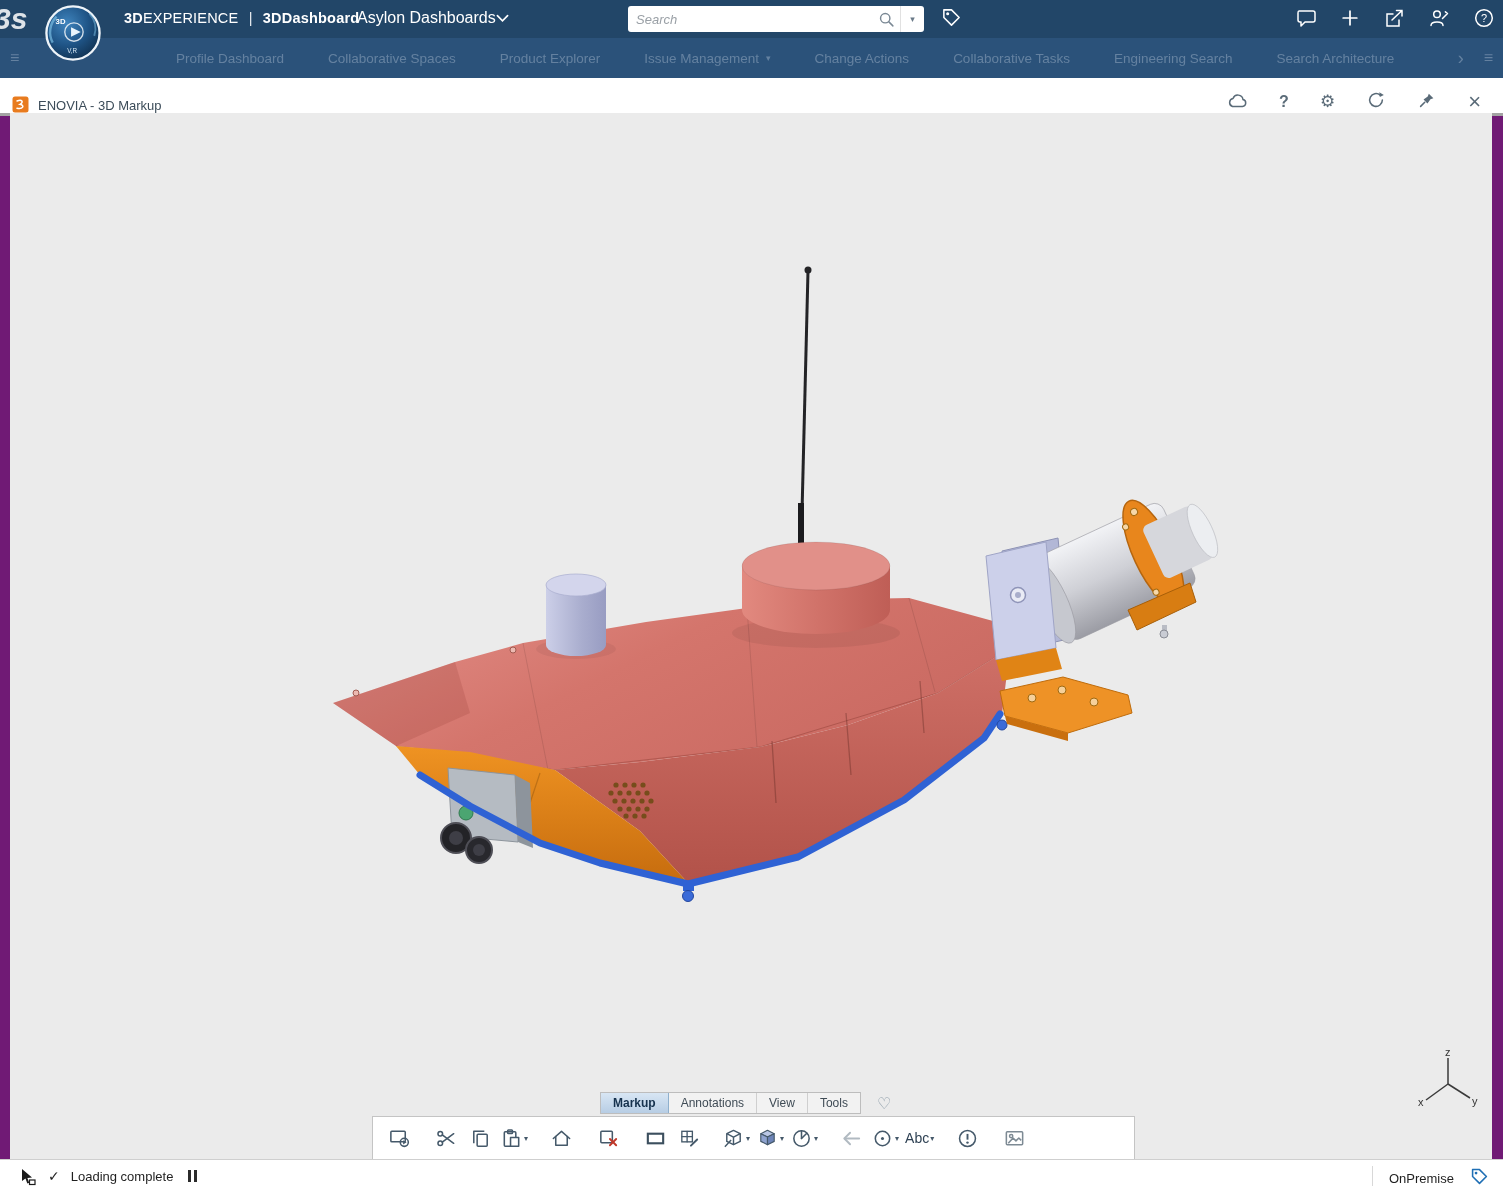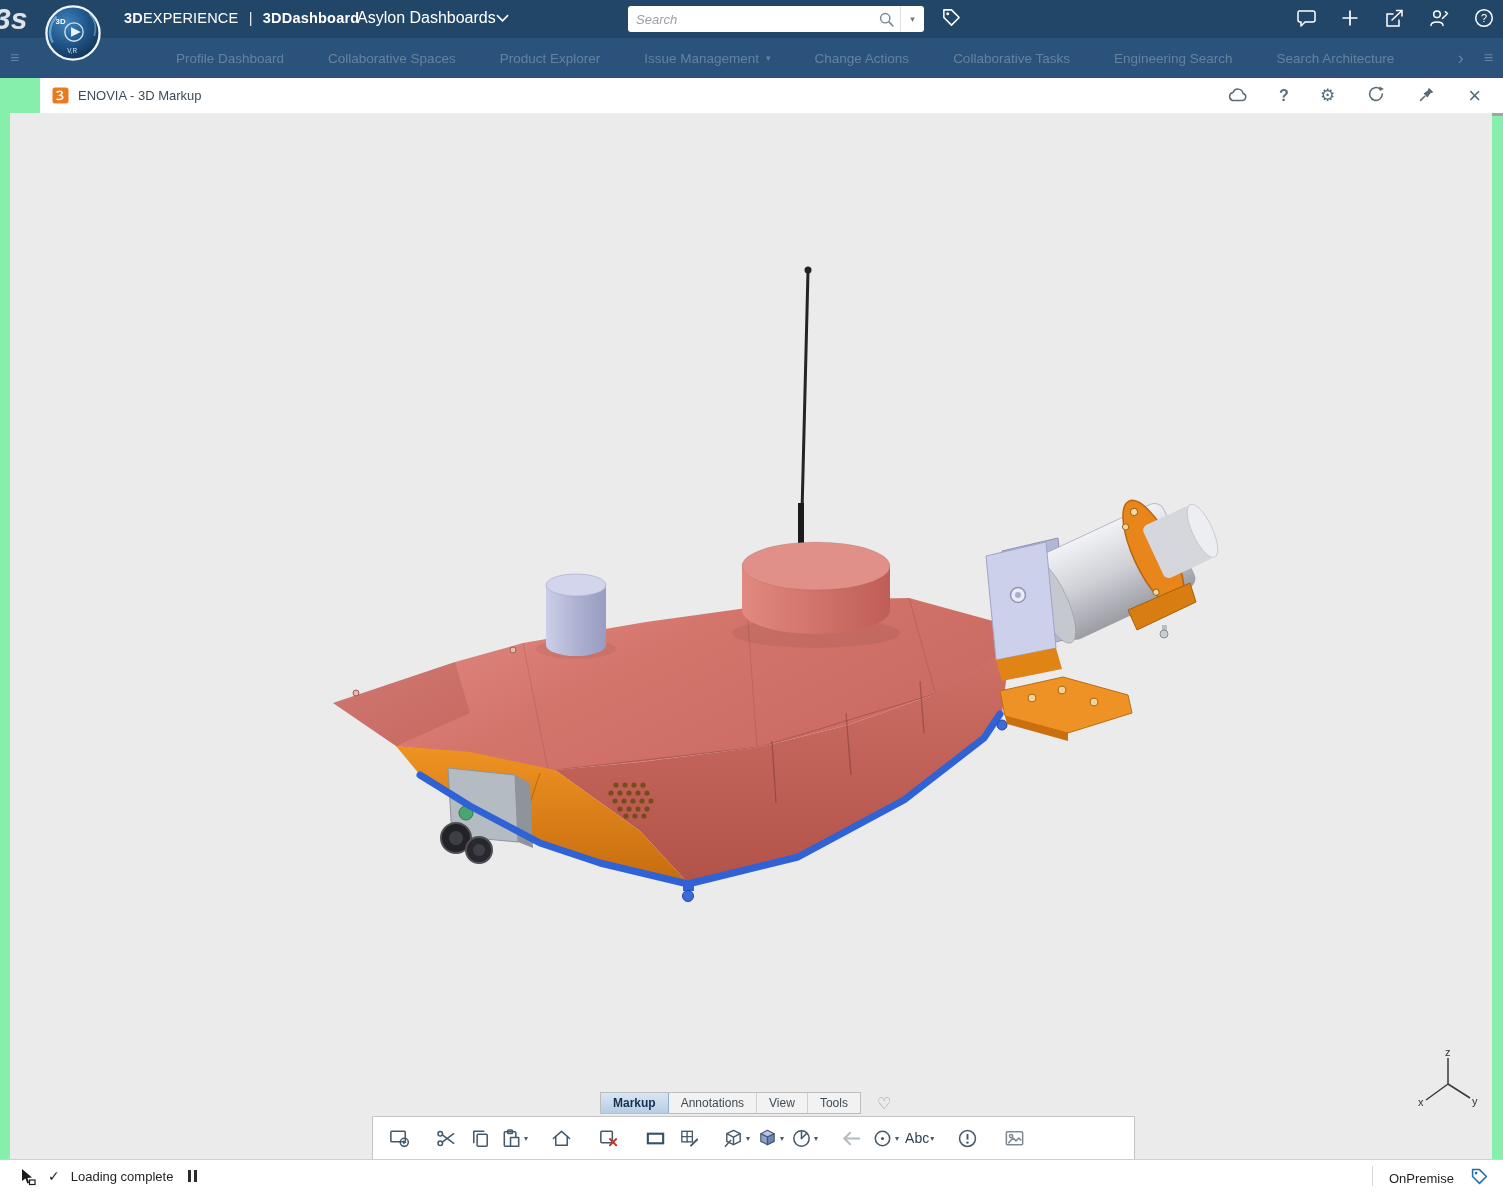--- a/index.html
+++ b/index.html
@@ -1,16 +1,16 @@
 <!DOCTYPE html>
 <html><head>
 <meta charset="utf-8">
 <style>
   html,body{margin:0;padding:0;background:#fff;font-family:"Liberation Sans","DejaVu Sans",sans-serif;}
-  .screen{position:relative;width:1503px;height:1192px;overflow:hidden;background:#86efac;}
+  .screen{position:relative;width:1503px;height:1192px;overflow:hidden;background:#701a75;}
   button{background:none;border:0;padding:0;cursor:pointer;font-family:inherit;}
 
   
   .topbar{position:absolute;top:0;left:0;right:0;height:38px;background:#224668;color:#fff;}
   .ds-mark{position:absolute;left:-6px;top:2px;font-size:30px;font-style:italic;font-weight:bold;color:rgba(255,255,255,.85);}
   .compass{position:absolute;left:44px;top:4px;width:58px;height:58px;z-index:5;}
   .brand{position:absolute;left:124px;top:10px;font-size:14.5px;letter-spacing:.2px;white-space:nowrap;}
   .brand .b{font-weight:bold;}
   .brand .sep{margin:0 6px;opacity:.9;font-weight:300;}
   .dash-select{position:absolute;left:357px;top:9px;display:flex;align-items:center;color:#fff;font-size:16px;}
@@ -26,21 +26,21 @@
   .navrow{position:absolute;top:38px;left:0;right:0;height:40px;background:#2b527a;display:flex;align-items:center;color:rgba(206,219,233,.35);font-size:13.5px;}
   .nav-left-ic{position:absolute;left:10px;font-size:16px;}
   .nav-items{display:flex;gap:44px;margin-left:176px;white-space:nowrap;align-items:center;}
   .nav-item{display:inline-flex;align-items:center;gap:7px;cursor:pointer;}
   .ncaret{font-size:9px;}
   .nav-end{margin-left:auto;display:flex;align-items:center;gap:20px;margin-right:10px;}
   .nav-end .chev{font-size:18px;}
   .nav-end .ham{font-size:16px;}
 
   
-  .appheader{position:absolute;top:78px;left:0;right:0;height:35px;background:#fff;border-bottom:3px solid #a3a3a3;display:flex;align-items:center;margin-left:40px;}
+  .appheader{position:absolute;top:78px;left:0;right:0;height:35px;background:#fff;border-bottom:3px solid #a3a3a3;display:flex;align-items:flex-end;}
   .enovia-ic{margin-left:12px;flex:none;}
   .apptitle{margin-left:9px;font-size:13px;color:#3c4c59;}
   .hdr-icons{margin-left:auto;display:flex;align-items:center;gap:31px;margin-right:22px;color:#5a6b78;}
   .hdr-icons .glyph{font-size:17px;line-height:1;color:#5a6b78;}
   .hdr-icons .q{font-size:16px;font-weight:bold;}
   .hdr-icons .x{font-size:22px;font-weight:normal;}
 
   
   .viewport{position:absolute;top:113px;left:10px;right:11px;bottom:32px;background:#ebebeb;overflow:hidden;}
   .model{position:absolute;inset:0;width:100%;height:100%;}

